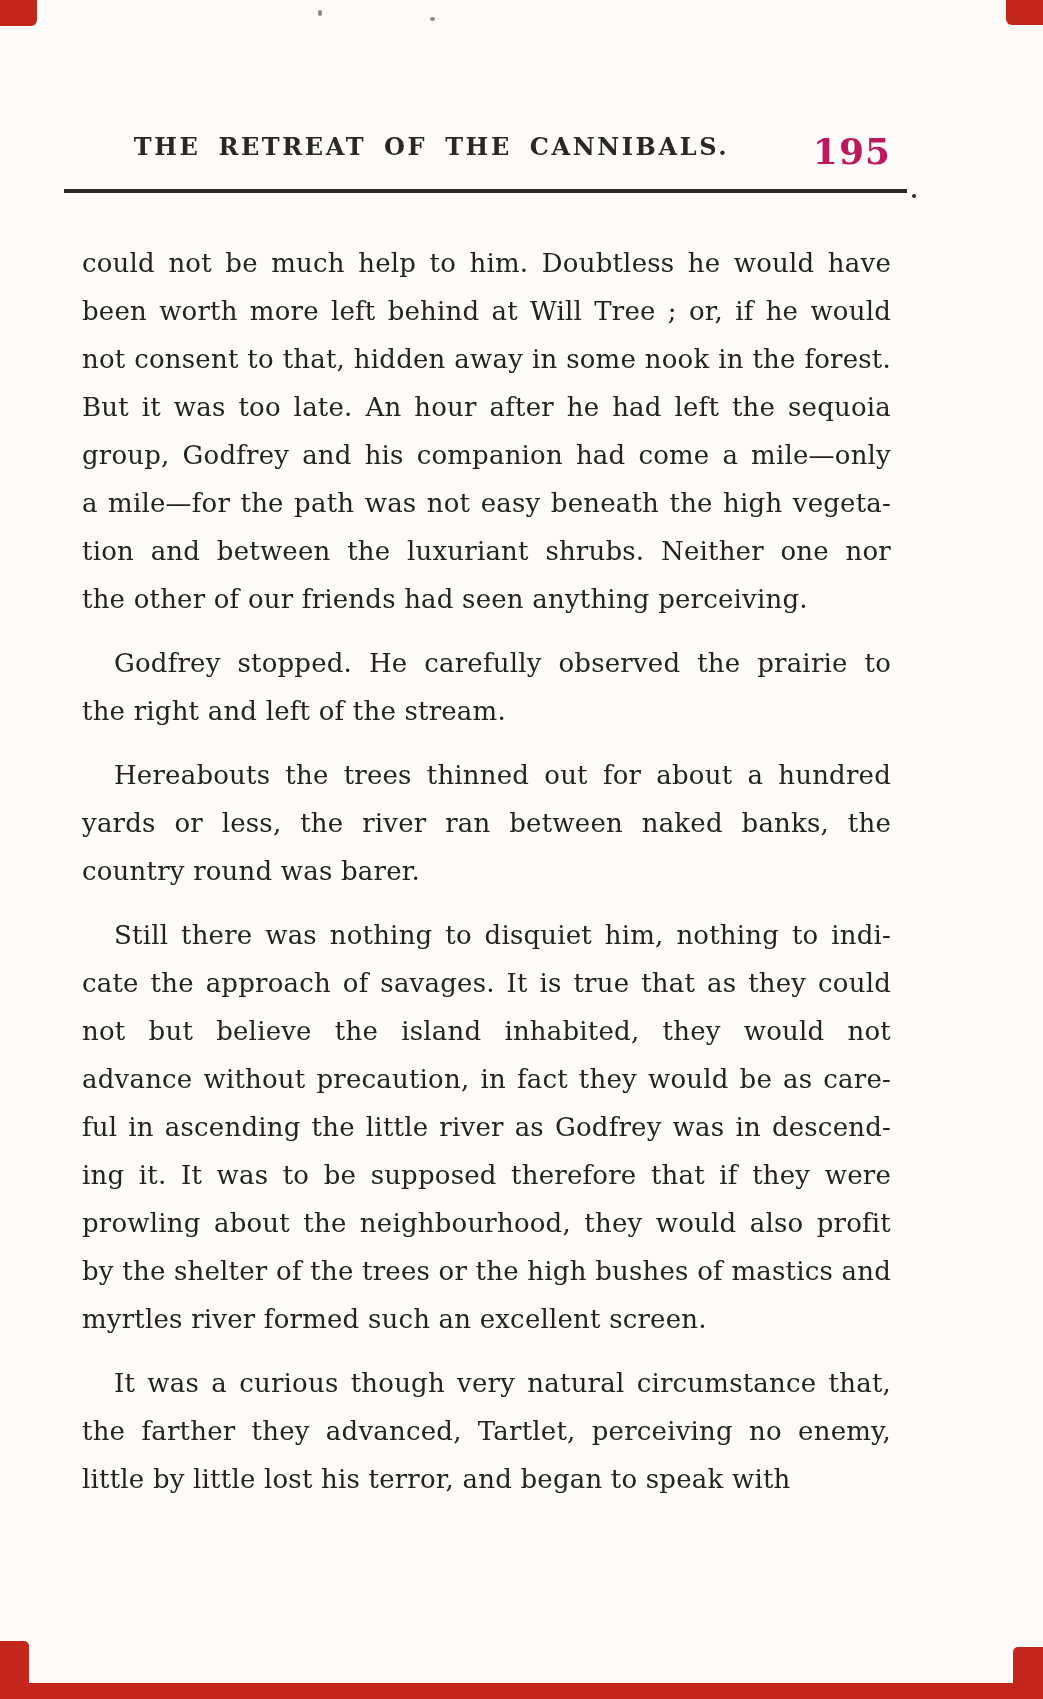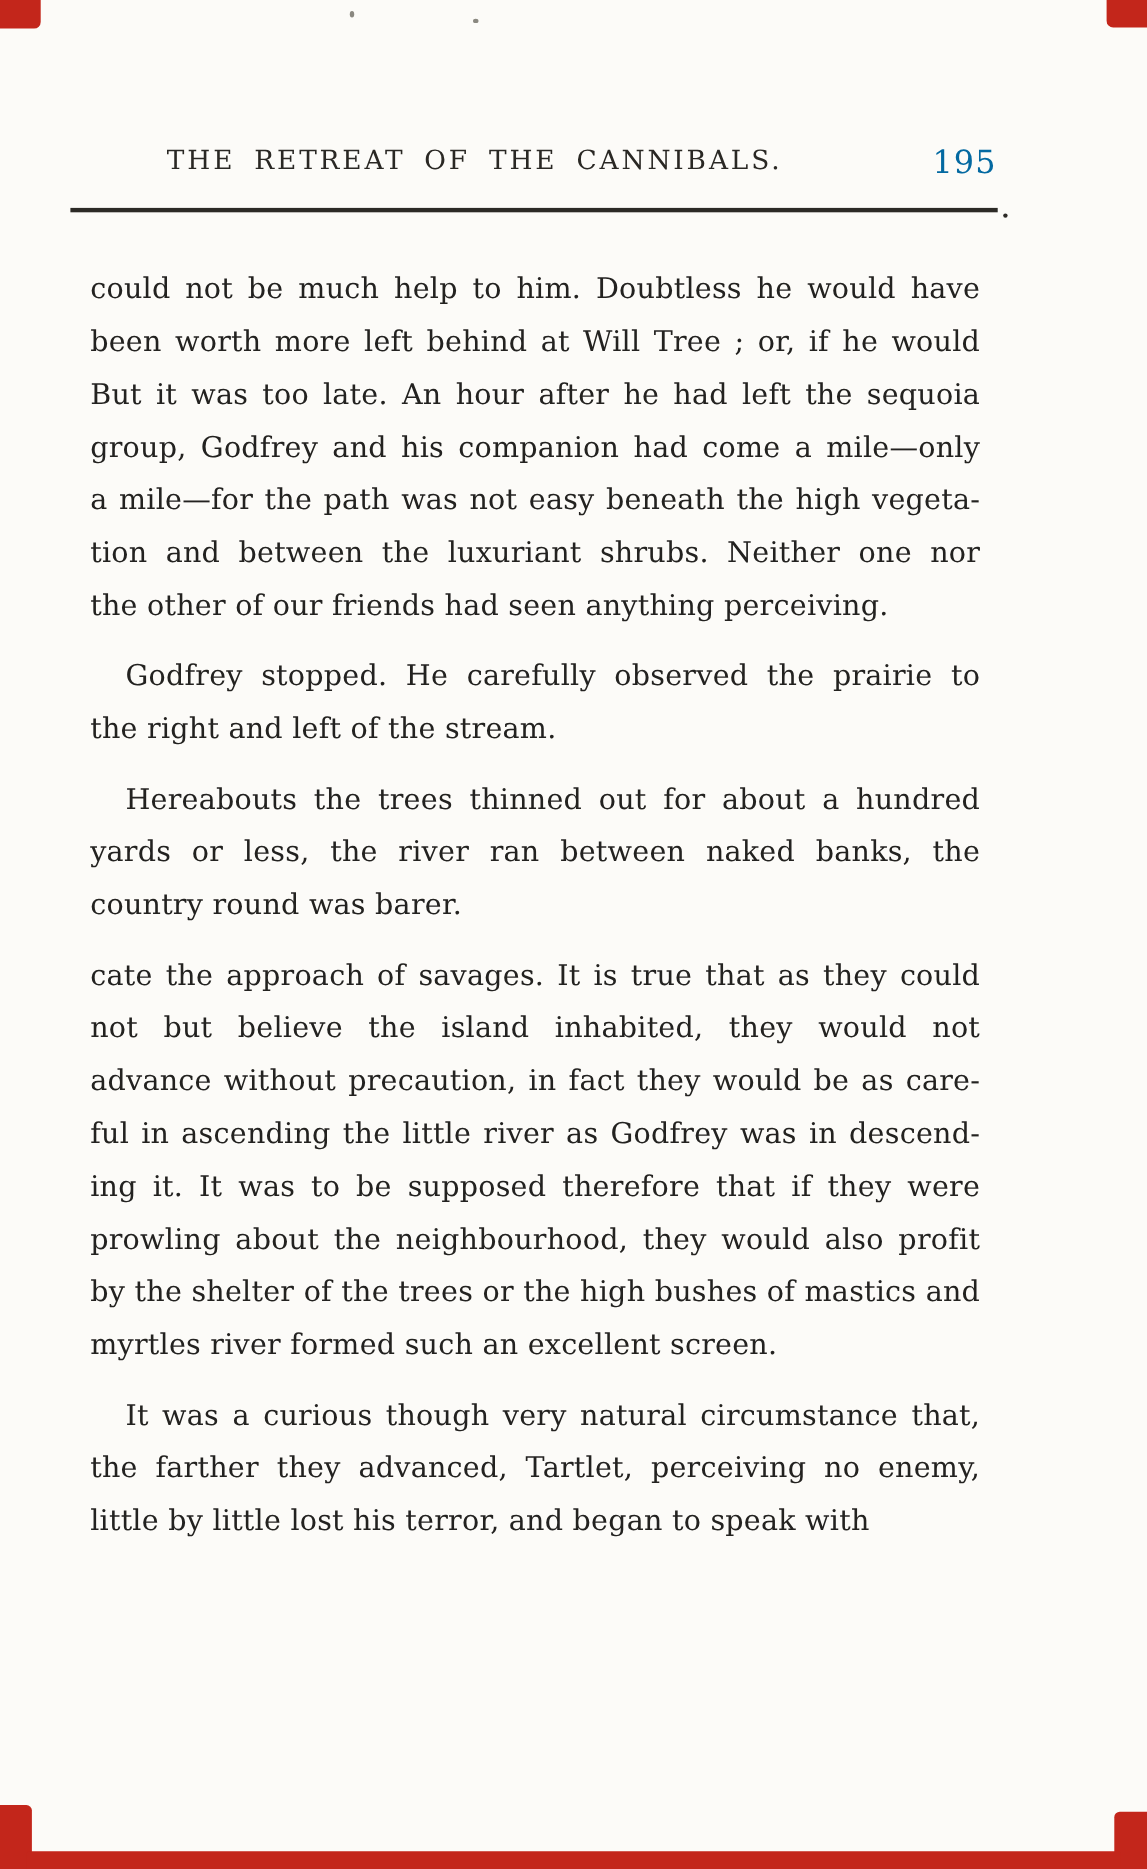--- a/index.html
+++ b/index.html
@@ -37,39 +37,40 @@
   .speck-1 { left: 318px; top: 10px; width: 4px; height: 6px; }
   .speck-2 { left: 430px; top: 17px; width: 5px; height: 4px; }
 
   
   .header {
     position: absolute;
     left: 66px;
     top: 132px;
     width: 841px;
     height: 36px;
+    font-weight: bold;
   }
   .running-title {
     position: absolute;
     left: 0;
     right: 110px;
     text-align: center;
     font-size: 24px;
     letter-spacing: 2.6px;
     word-spacing: 7px;
     white-space: nowrap;
     color: #2a2824;
   }
   .page-number {
     position: absolute;
-    right: 1px;
+    right: 16px;
     top: -2px;
-    font-size: 29px;
+    font-size: 36px;
     letter-spacing: 1px;
-    color: #0369a1;
+    color: #be185d;
   }
 
   .rule {
     position: absolute;
     left: 64px;
     top: 189px;
     width: 843px;
     height: 4px;
     background: #2c2a26;
   }
@@ -124,36 +125,38 @@
     <div class="page-number">195</div>
   </div>
 
   <div class="rule"></div>
   <div class="rule-dot"></div>
 
   <div class="body-text" id="paragraphs">
       <div class="paragraph">
         <div class="line just">could not be much help to him.  Doubtless he would have</div>
         <div class="line just">been worth more left behind at Will Tree ;  or, if  he would</div>
+        <div class="line just">not consent to that, hidden away in some nook in the forest.</div>
         <div class="line just">But it was too late.   An hour after he had left the sequoia</div>
         <div class="line just">group, Godfrey and his companion had come a mile—only</div>
         <div class="line just">a mile—for the path was not easy beneath the high vegeta-</div>
         <div class="line just">tion and between the luxuriant shrubs.  Neither one nor</div>
         <div class="line">the other of our friends had seen anything perceiving.</div>
       </div>
       <div class="paragraph">
         <div class="line just indent">Godfrey stopped.  He carefully observed the prairie to</div>
         <div class="line">the right and left of the stream.</div>
       </div>
       <div class="paragraph">
         <div class="line just indent">Hereabouts the trees thinned out for about a hundred</div>
         <div class="line just">yards or less, the river ran between naked banks, the</div>
         <div class="line">country round was barer.</div>
       </div>
       <div class="paragraph">
+        <div class="line just indent">Still there was nothing to disquiet him, nothing to indi-</div>
         <div class="line just">cate the approach of savages.  It is true that as they could</div>
         <div class="line just">not but believe the island inhabited, they would not</div>
         <div class="line just">advance without precaution, in fact they would be as care-</div>
         <div class="line just">ful in ascending the little river as Godfrey was in descend-</div>
         <div class="line just">ing it.  It was to be supposed therefore that if they were</div>
         <div class="line just">prowling about the neighbourhood, they would also profit</div>
         <div class="line just">by the shelter of the trees or the high bushes of mastics and</div>
         <div class="line">myrtles river formed such an excellent screen.</div>
       </div>
       <div class="paragraph">

